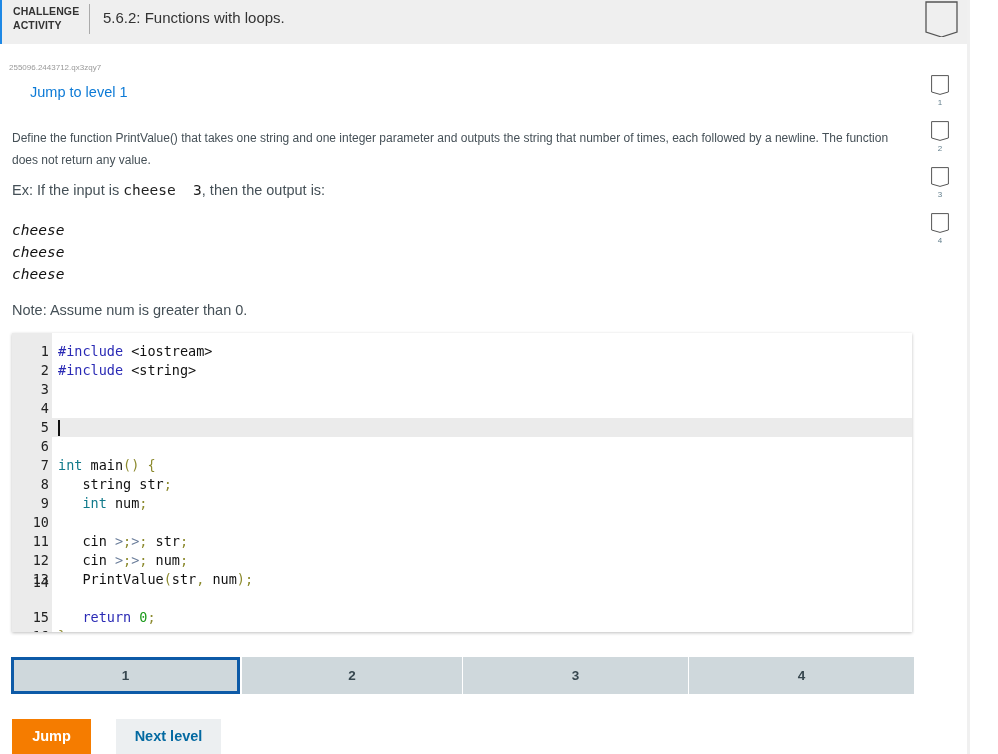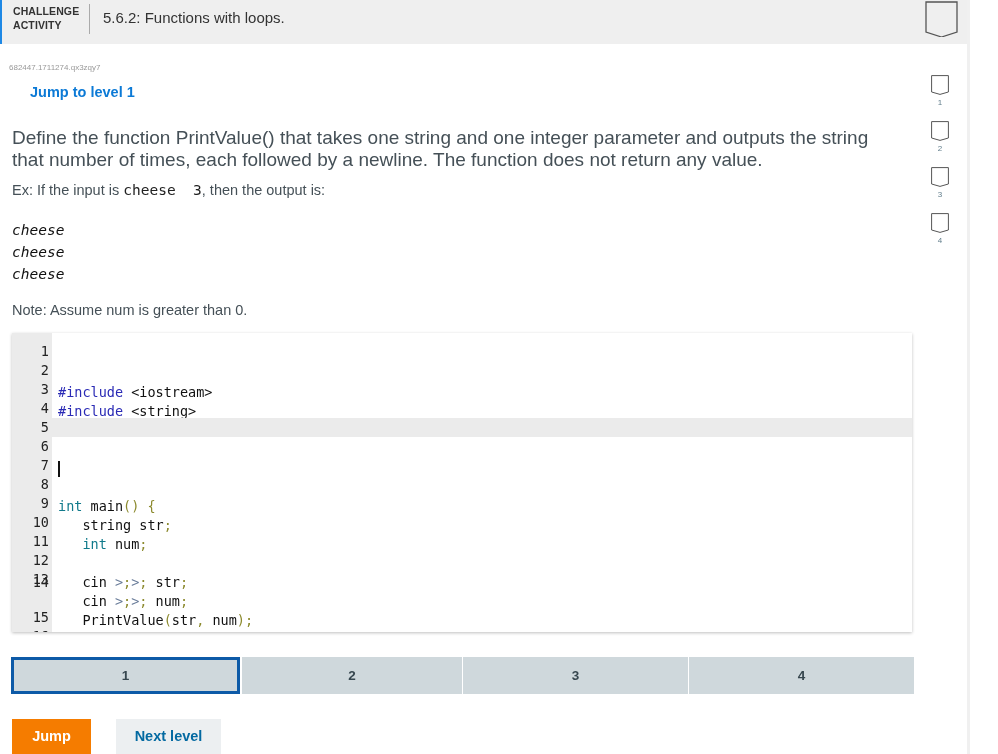--- a/index.html
+++ b/index.html
@@ -17,35 +17,35 @@
   .header .kind {
     position: absolute; left: 11px; top: 4px; font-size: 10.5px; font-weight: bold;
     color: #333; line-height: 14px; letter-spacing: 0.1px;
   }
   .header .sep { position: absolute; left: 87px; top: 4px; width: 1px; height: 30px; background: #aaa; }
   .header .title { position: absolute; left: 101px; top: 9px; font-size: 15px; color: #333; }
   .completion-big {
     position: absolute; left: 925px; top: 1px; width: 33px; height: 36px;
   }
   .activity-id { position: absolute; left: 9px; top: 63px; font-size: 8px; color: #999; }
-  .jump-link { position: absolute; left: 30px; top: 84px; font-size: 14.5px; font-weight: bold; color: #0c7ad6; cursor: pointer; }
-  .prompt { position: absolute; left: 12px; top: 127px; width: 890px; font-size: 19px; color: #455057; line-height: 22px; }
+  .jump-link { position: absolute; left: 30px; top: 84px; font-size: 14.5px; font-weight: normal; color: #0c7ad6; cursor: pointer; }
+  .prompt { position: absolute; left: 12px; top: 127px; width: 890px; font-size: 12px; color: #455057; line-height: 22px; }
   .example { position: absolute; left: 12px; top: 182px; font-size: 14.5px; color: #455057; }
   .example code { font-family: "DejaVu Sans Mono", monospace; font-size: 14.5px; color: #222; margin-top: 48px; }
   .output { position: absolute; left: 12px; top: 219px; font-family: "DejaVu Sans Mono", monospace; font-size: 14.5px; color: #111; line-height: 22px; font-style: italic; }
   .note { position: absolute; left: 12px; top: 302px; font-size: 14.5px; color: #455057; }
   .editor {
     position: absolute; left: 12px; top: 333px; width: 900px; height: 299px;
     background: #fff; box-shadow: 0 1px 3px rgba(0,0,0,0.25); overflow: hidden;
   }
   .gutter { position: absolute; left: 0; top: 0; width: 40px; height: 299px; background: #ebebeb; }
   .code-line { position: absolute; left: 0; width: 900px; height: 19px; font-family: "DejaVu Sans Mono", monospace; font-size: 13.5px; line-height: 19px; white-space: pre; }
   .code-line.active { background: #ebebeb; }
   .ln { position: absolute; left: 0; width: 37px; text-align: right; color: #222; }
-  .src { position: absolute; left: 46px; color: #111; margin-top: 41px; }
+  .src { position: absolute; left: 46px; color: #111; }
   .kw { color: #2a2ab5; }
   .ty { color: #117a8b; }
   .ns { color: #557; }
   .op { color: #6a7d9a; }
   .punc { color: #8c8a2e; }
   .num { color: #1a9a1a; }
   .cursor { display: inline-block; width: 2px; height: 16px; background: #111; vertical-align: middle; }
   .levels { position: absolute; left: 11px; top: 657px; width: 903px; height: 37px; }
   .level {
     position: absolute; top: 0; height: 37px; background: #cfd8dc; color: #37474f;
@@ -72,21 +72,21 @@
 <div class="main">
   <div class="header">
     <div class="kind">
       <div>CHALLENGE</div>
       <div>ACTIVITY</div>
     </div>
     <div class="sep"></div>
     <div class="title">5.6.2: Functions with loops.</div>
   </div>
 
-  <div class="activity-id">682447.1711274.qx3zqy7</div>
+  <div class="activity-id">255096.2443712.qx3zqy7</div>
   <div class="jump-link">Jump to level 1</div>
 
   <div class="prompt">Define the function PrintValue() that takes one string and one integer parameter and outputs the string that number of times, each followed by a newline. The function does not return any value.</div>
 
   <div class="example">
     <span>Ex: If the input is </span><code style="white-space:pre">cheese  3</code><span>, then the output is:</span>
   </div>
 
   <div class="output">
     <div>cheese</div>

